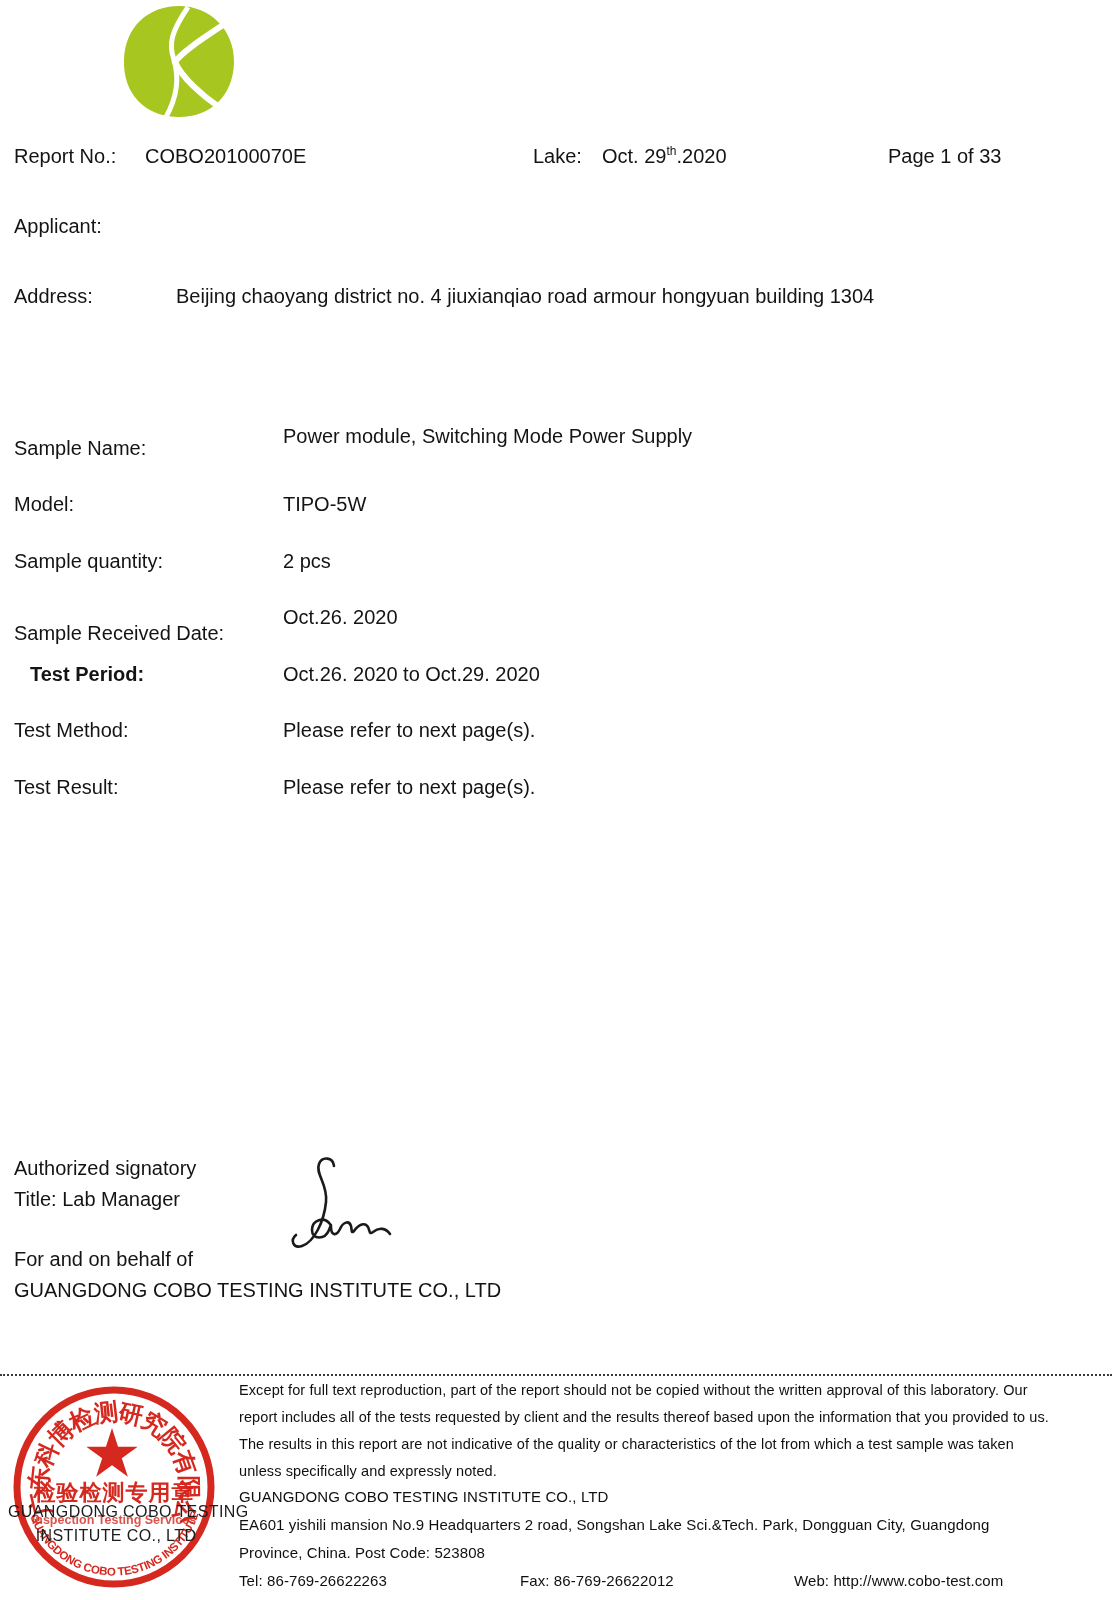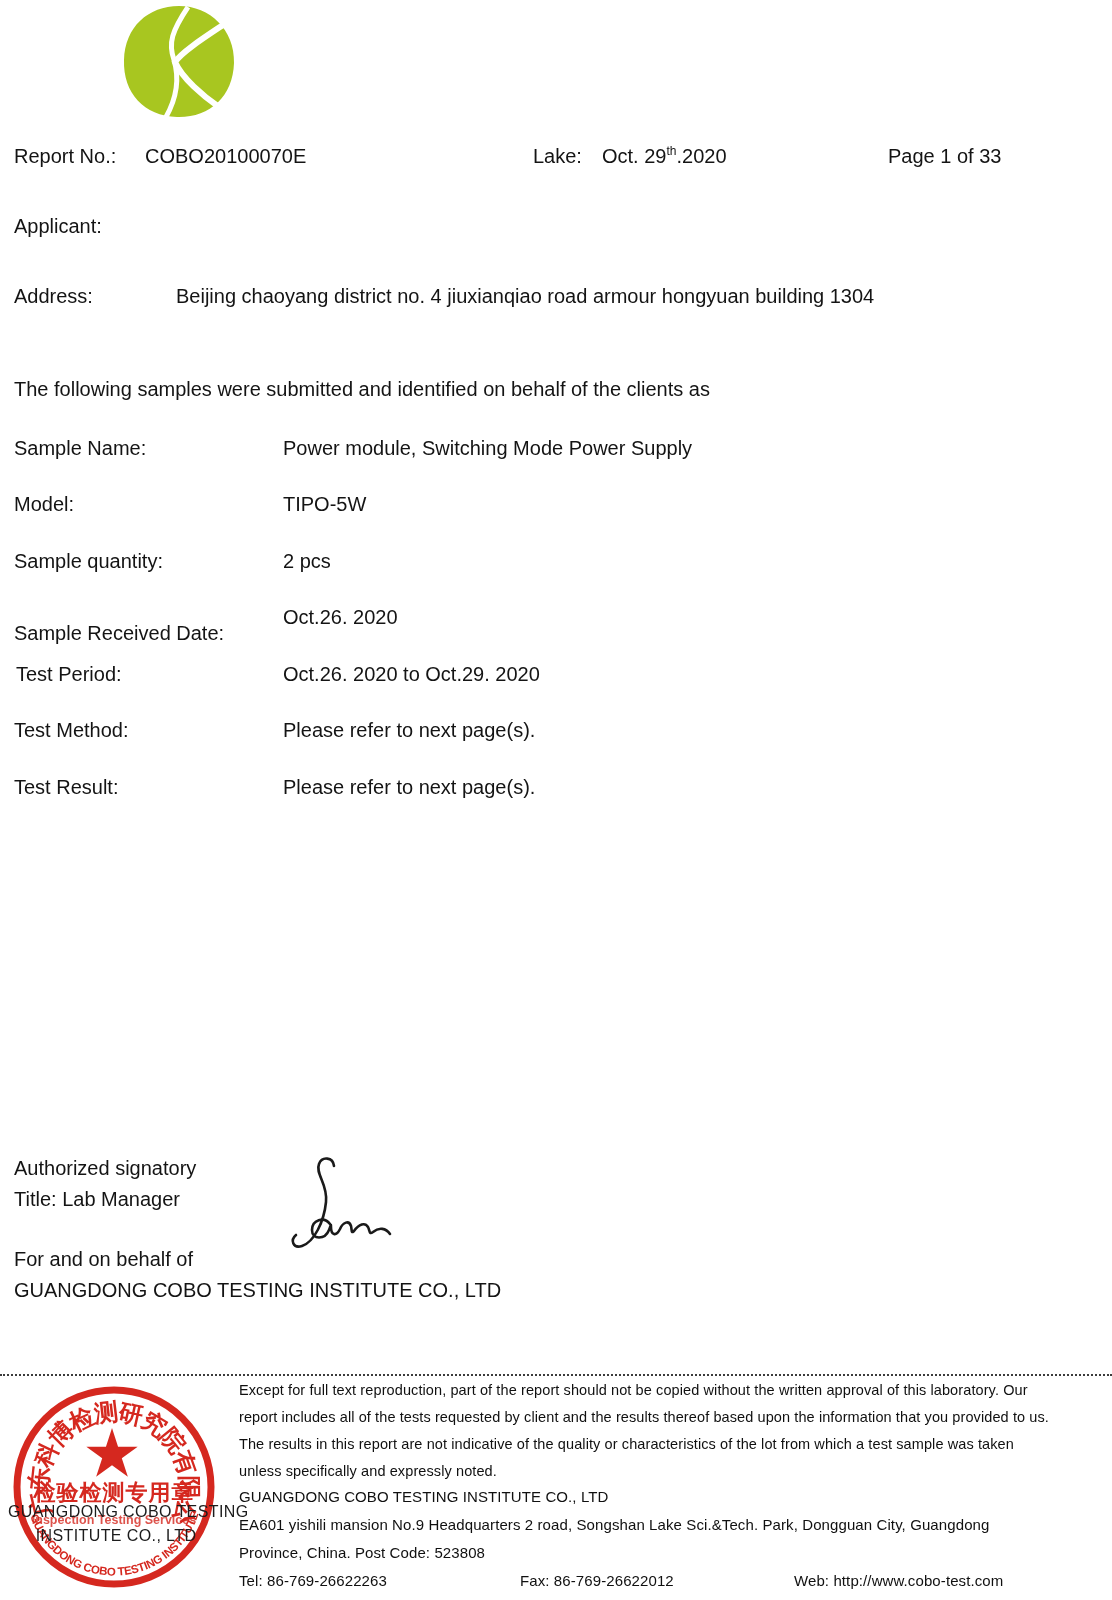--- a/index.html
+++ b/index.html
@@ -48,40 +48,39 @@
   <div class="abs meta" style="left:14px; top:145px;">Report No.:</div>
   <div class="abs meta" style="left:145px; top:145px;">COBO20100070E</div>
   <div class="abs meta" style="left:533px; top:145px;">Lake:</div>
   <div class="abs meta" style="left:602px; top:145px;"><span>Oct. 29</span><sup class="th">th</sup><span>.2020</span></div>
   <div class="abs meta" style="left:888px; top:145px;">Page 1 of 33</div>
 
   <div class="abs lbl" style="left:14px;  top:215px;">Applicant:</div>
   <div class="abs lbl" style="left:14px;  top:285px;">Address:</div>
   <div class="abs val" style="left:176px; top:285px;">Beijing chaoyang district no. 4 jiuxianqiao road armour hongyuan building 1304</div>
 
-  <div class="abs body-txt" style="left:14px; top:378px;">The following samples were submitted and identified on behalf of the clients as</div>
 
   <div>
     <div class="abs lbl" style="left:14px;  top:437px;">Sample Name:</div>
-    <div class="abs val" style="left:283px; top:437px;">Power module, Switching Mode Power Supply</div>
+    <div class="abs val" style="left:283px; top:425px;">Power module, Switching Mode Power Supply</div>
   </div>
   <div>
     <div class="abs lbl" style="left:14px;  top:493px;">Model:</div>
     <div class="abs val" style="left:283px; top:493px;">TIPO-5W</div>
   </div>
   <div>
     <div class="abs lbl" style="left:14px;  top:550px;">Sample quantity:</div>
     <div class="abs val" style="left:283px; top:550px;">2 pcs</div>
   </div>
   <div>
     <div class="abs lbl" style="left:14px;  top:622px;">Sample Received Date:</div>
     <div class="abs val" style="left:283px; top:606px;">Oct.26. 2020</div>
   </div>
   <div>
-    <div class="abs lbl" style="left:16px;  top:663px;">Test Period:</div>
+    <div class="abs lbl" style="left:30px;  top:663px;font-weight:bold;">Test Period:</div>
     <div class="abs val" style="left:283px; top:663px;">Oct.26. 2020 to Oct.29. 2020</div>
   </div>
   <div>
     <div class="abs lbl" style="left:14px;  top:719px;">Test Method:</div>
     <div class="abs val" style="left:283px; top:719px;">Please refer to next page(s).</div>
   </div>
   <div>
     <div class="abs lbl" style="left:14px;  top:776px;">Test Result:</div>
     <div class="abs val" style="left:283px; top:776px;">Please refer to next page(s).</div>
   </div>

